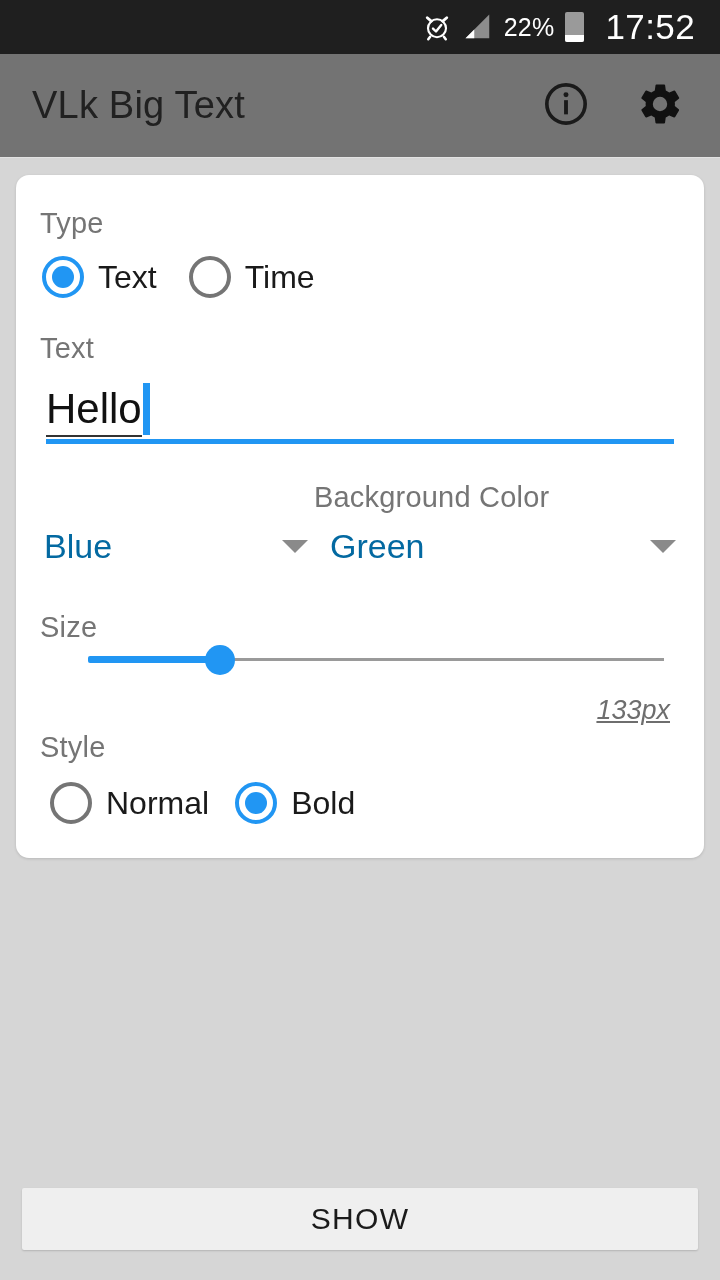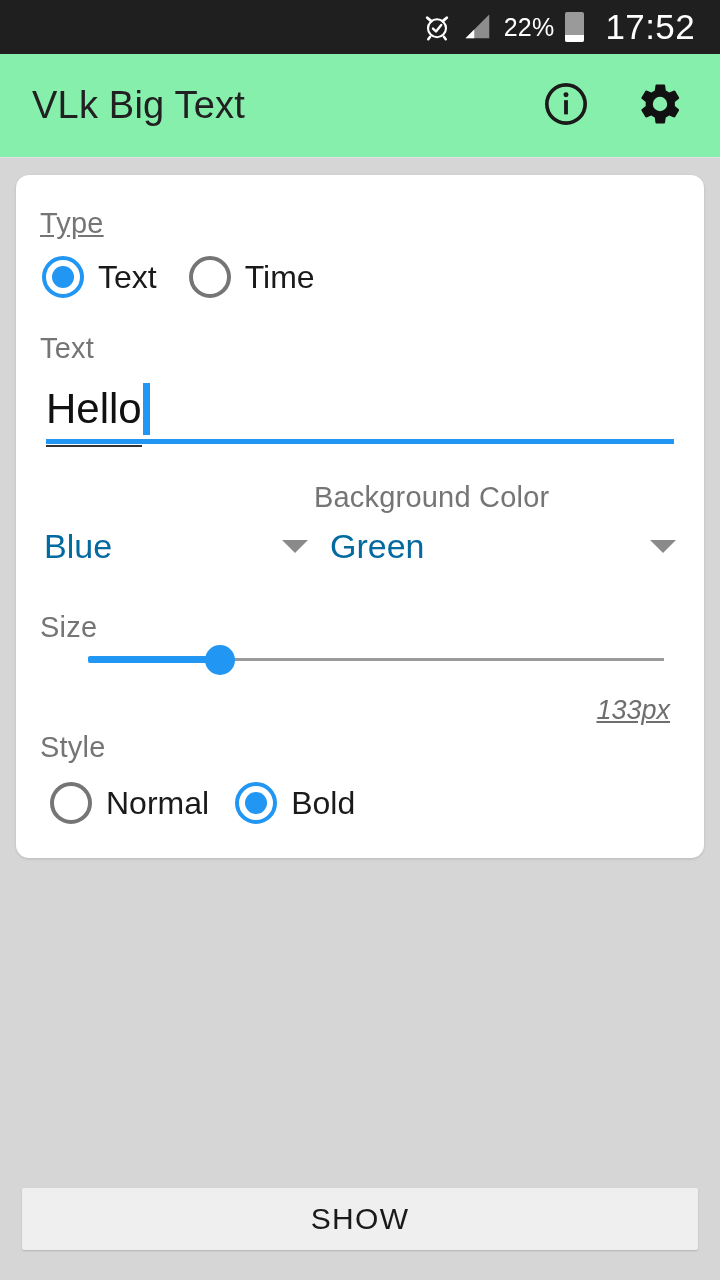--- a/index.html
+++ b/index.html
@@ -26,21 +26,21 @@
   }
   .battery::before {
     content: ""; position: absolute; top: -3px; left: 5px;
     width: 9px; height: 4px; background: #9a9a9a; border-radius: 1px;
   }
   .battery-fill { position: absolute; bottom: 0; left: 0; width: 100%; height: 22%; background: #ffffff; }
 
   
   .appbar {
     position: absolute; top: 54px; left: 0; width: 720px; height: 104px;
-    background: #86efac; display: flex; align-items: center;
+    background: #737373; display: flex; align-items: center;
     border-bottom: 1px solid #e2e2e2;
   }
   .app-title { margin-left: 32px; font-size: 38px; color: #212121; letter-spacing: .2px; }
   .appbar-actions { margin-left: auto; display: flex; align-items: center; gap: 42px; margin-right: 34px; }
   .icon-btn { width: 52px; height: 52px; display: flex; align-items: center; justify-content: center; }
 
   
   .card {
     position: absolute; left: 16px; top: 175px; width: 688px; height: 683px;
     background: #ffffff; border-radius: 13px;
@@ -61,21 +61,21 @@
   .radio.on .radio-dot { border-color: #2196f3; border-width: 4px; }
   .radio.on .radio-dot::after {
     content: ""; width: 22px; height: 22px; border-radius: 50%; background: #2196f3;
   }
   .radio-label { font-size: 32px; color: #1a1a1a; margin-left: 14px; white-space: nowrap; }
 
   
   .field-wrap { position: absolute; }
   .field-value {
     font-size: 42px; color: #111111; display: inline-block;
-    border-bottom: 2px solid #333333; padding-bottom: 11px; line-height: 50px;
+    border-bottom: 2px solid #333333; padding-bottom: 1px; line-height: 50px;
   }
   .caret {
     display: inline-block; width: 7px; height: 52px;
     background: #2196f3; vertical-align: -12px; margin-left: 1px;
   }
   .field-underline { position: absolute; height: 5px; background: #2196f3; }
 
   
   .dropdown { position: absolute; display: flex; align-items: center; }
   .dd-value { font-size: 34px; color: #0369a1; }
@@ -155,21 +155,21 @@
           <svg width="48" height="48" viewBox="0 0 24 24">
             <path fill="#111111" d="M19.4 13c.04-.33.06-.66.06-1s-.02-.67-.07-1l2.03-1.58a.5.5 0 0 0 .12-.62l-1.92-3.32a.48.48 0 0 0-.59-.22l-2.39.96a7.02 7.02 0 0 0-1.73-1l-.36-2.54a.47.47 0 0 0-.48-.4h-3.84a.47.47 0 0 0-.47.4l-.36 2.54c-.63.26-1.2.6-1.73 1l-2.4-.96a.47.47 0 0 0-.58.22L2.74 8.8a.47.47 0 0 0 .12.62L4.88 11a7.9 7.9 0 0 0 0 2l-2.02 1.58a.5.5 0 0 0-.12.62l1.92 3.32c.12.22.38.3.59.22l2.39-.96c.5.39 1.08.73 1.73 1l.36 2.54c.04.23.24.4.47.4h3.84c.23 0 .44-.17.47-.4l.36-2.54c.63-.27 1.2-.6 1.73-1l2.39.96c.22.08.47 0 .59-.22l1.92-3.32a.5.5 0 0 0-.12-.62L19.4 13ZM12 15.6A3.6 3.6 0 1 1 12 8.4a3.6 3.6 0 0 1 0 7.2Z"></path>
           </svg>
         </span>
       </div>
     </div>
   </div>
 
   <div class="card">
 
-    <div class="section-label" style="left:24px; top:32px;text-decoration:underline;">Type</div>
+    <div class="section-label" style="left:24px; top:32px;">Type</div>
     <div class="radio-row" style="left:26px; top:81px;">
       <div class="radio on" style="margin-right:32px;">
         <span class="radio-dot"></span>
         <span class="radio-label">Text</span>
       </div>
       <div class="radio">
         <span class="radio-dot"></span>
         <span class="radio-label">Time</span>
       </div>
     </div>

